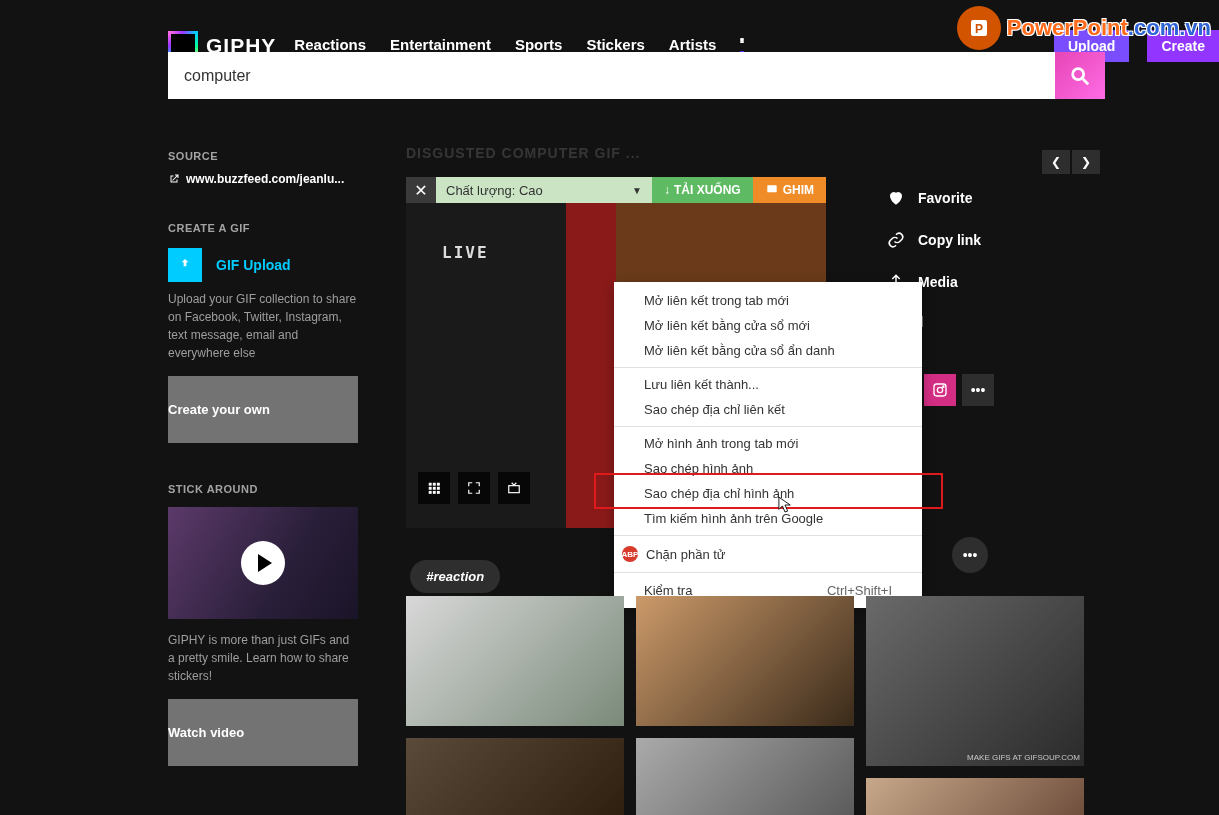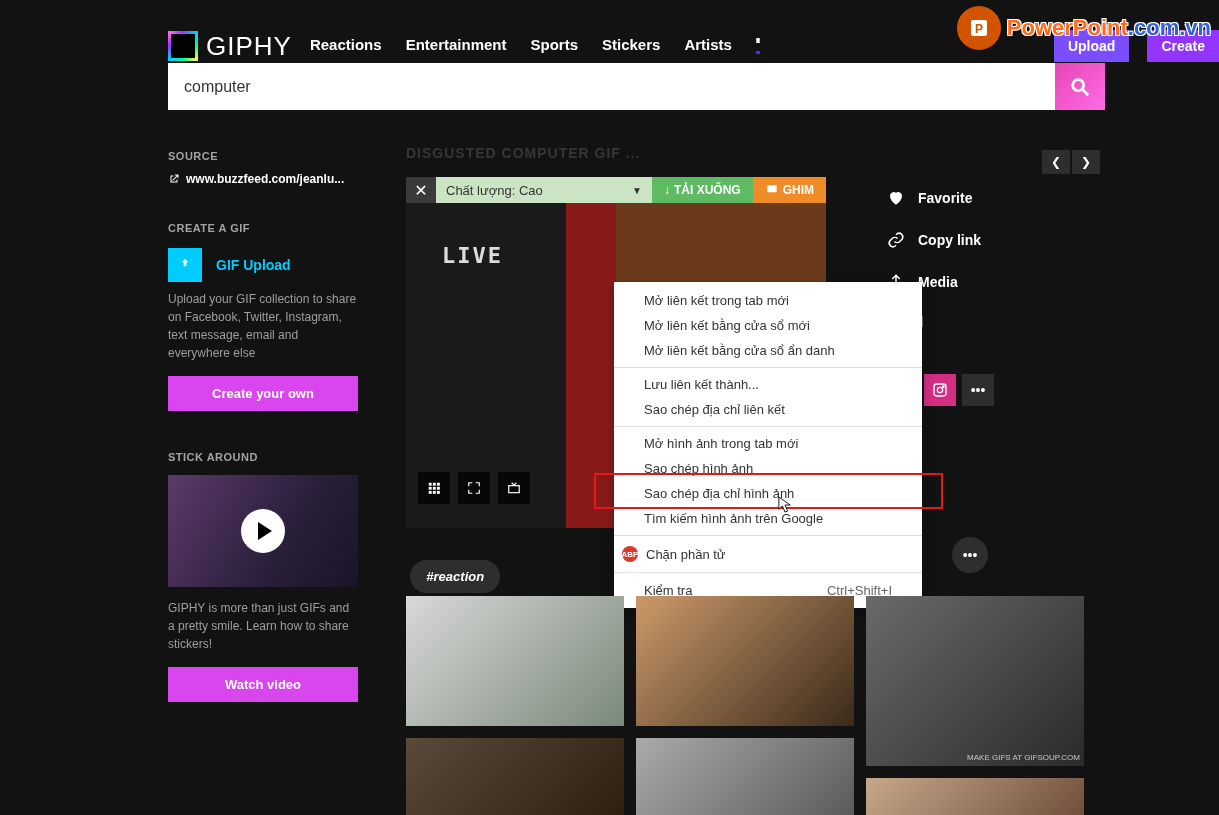--- a/index.html
+++ b/index.html
@@ -3,70 +3,70 @@
 <meta charset="utf-8">
 <style>
   *{box-sizing:border-box;margin:0;padding:0;}
   body{background:#121212;color:#fff;font-family:-apple-system,BlinkMacSystemFont,"Segoe UI",Helvetica,Arial,sans-serif;font-size:14px;overflow:hidden;width:1219px;height:815px;position:relative;}
   a{color:inherit;text-decoration:none;}
 
   
   .header{display:flex;align-items:center;padding:20px 0 10px 168px;gap:18px;}
   .logo{display:flex;align-items:center;gap:8px;}
   .logo-mark{width:30px;height:30px;background:#000;border:3px solid;border-image:linear-gradient(135deg,#ff6be5 0%,#9c35ff 25%,#00ccff 50%,#00ff99 75%,#fff152 100%) 1;}
-  .logo-text{font-weight:400;font-size:26px;letter-spacing:1px;text-align:right;}
+  .logo-text{font-weight:700;font-size:21px;letter-spacing:1px;text-align:right;}
   .nav{display:flex;gap:24px;align-items:center;}
   .nav-item{font-weight:600;font-size:15px;position:relative;padding-bottom:19px;margin-top:16px;}
   .nav-underline{position:absolute;left:0;right:0;bottom:-2px;height:3px;}
   .nav-more{width:4px;height:16px;display:flex;flex-direction:column;justify-content:space-between;align-items:center;}
   .nav-more span{width:4px;height:4px;background:#fff;border-radius:50%;}
   .btn{padding:8px 14px;font-weight:700;font-size:14px;color:#fff;}
   .btn-upload{background:#7a4eff;}
   .btn-create{background:#9135ff;}
 
   
   .watermark{position:absolute;top:6px;right:8px;display:flex;align-items:center;gap:6px;}
   .pp-icon{width:44px;height:44px;border-radius:50%;background:#d35400;display:flex;align-items:center;justify-content:center;font-weight:700;color:#fff;font-size:15px;}
   .wm-text{font-weight:800;font-size:22px;text-shadow:1px 1px 0 #fff,-1px -1px 0 #fff,1px -1px 0 #fff,-1px 1px 0 #fff;}
   .wm1{color:#ff6b1a;} .wm2{color:#2e64d8;}
 
   
-  .search-wrap{position:absolute;top:63px;left:168px;width:937px;height:47px;display:flex;}
+  .search-wrap{position:absolute;top:52px;left:168px;width:937px;height:47px;display:flex;}
   .search-input{flex:1;background:#fff;border:none;padding:0 16px;font-size:16px;color:#333;outline:none;}
   .search-btn{width:50px;background:linear-gradient(135deg,#e646b6,#ff6be5);display:flex;align-items:center;justify-content:center;}
   .search-btn svg{width:22px;height:22px;}
 
   
   .sidebar{position:absolute;left:168px;top:150px;width:190px;}
   .sb-title{font-size:11px;font-weight:700;letter-spacing:0.5px;color:#a3a3a3;margin-bottom:10px;}
   .sb-source{display:flex;align-items:center;gap:6px;font-size:12px;font-weight:700;margin-bottom:36px;}
   .sb-section{margin-bottom:40px;}
   .gif-upload{display:flex;align-items:center;gap:14px;margin:14px 0 8px;}
   .gif-upload-icon{width:34px;height:34px;background:#00ccff;display:flex;align-items:center;justify-content:center;}
   .gif-upload-icon svg{width:16px;height:16px;}
   .gif-upload-label{color:#00ccff;font-weight:600;}
   .sb-desc{font-size:12px;color:#9e9e9e;line-height:1.5;margin-bottom:14px;}
-  .sb-btn{display:block;width:190px;background:#d946ef;text-align:center;padding:10px 0;font-weight:700;font-size:13px;}
+  .sb-btn{display:block;width:190px;background:#737373;text-align:left;padding:26px 0;font-weight:700;font-size:13px;}
   .stick-thumb{width:190px;height:112px;background:#3a2a3a;display:flex;align-items:center;justify-content:center;margin:12px 0;position:relative;overflow:hidden;}
   .stick-thumb::before{content:"";position:absolute;inset:0;background:linear-gradient(120deg,#5c3a6a 0%,#2a1f3a 60%,#1a1428 100%);}
   .play-circle{position:relative;width:44px;height:44px;background:#fff;border-radius:50%;display:flex;align-items:center;justify-content:center;}
   .play-circle::after{content:"";border-left:14px solid #000;border-top:9px solid transparent;border-bottom:9px solid transparent;margin-left:4px;}
 
   
   .content{position:absolute;left:406px;top:145px;width:520px;}
   .gif-title{font-size:14px;font-weight:800;letter-spacing:1px;color:#888;margin-bottom:16px;}
   .toolbar{display:flex;height:26px;width:420px;}
   .tb-close{width:30px;background:#3a3a3a;display:flex;align-items:center;justify-content:center;font-size:16px;}
   .tb-quality{flex:1;background:#cbe5c4;color:#333;display:flex;align-items:center;padding:0 10px;font-size:13px;justify-content:space-between;}
   .tb-quality .chev{font-size:10px;}
   .tb-download{background:#5fbb63;padding:0 12px;display:flex;align-items:center;gap:4px;font-size:12px;font-weight:700;}
   .tb-pin{background:#f08c28;padding:0 12px;display:flex;align-items:center;gap:4px;font-size:12px;font-weight:700;}
   .gif-main{width:420px;height:325px;background:#2a2a2a;position:relative;overflow:hidden;}
   .gif-bg{position:absolute;inset:0;background:linear-gradient(90deg,#1a1a1a 0 38%,#8a1a1a 38% 50%,#6a3a1a 50% 100%);}
-  .gif-live{position:absolute;top:40px;left:36px;font-family:monospace;font-size:22px;color:#ddd;letter-spacing:2px;font-weight:700;}
+  .gif-live{position:absolute;top:40px;left:36px;font-family:monospace;font-size:16px;color:#ddd;letter-spacing:2px;font-weight:700;}
   .gif-bottom-ctrls{position:absolute;left:406px;top:468px;display:flex;gap:8px;}
   .ctrl{width:32px;height:32px;background:rgba(0,0,0,0.7);display:flex;align-items:center;justify-content:center;}
 
   
   .rightrail{position:absolute;left:886px;top:188px;width:200px;}
   .rr-item{display:flex;align-items:center;gap:12px;margin-bottom:22px;font-weight:700;font-size:14px;}
   .rr-icon{width:20px;height:20px;display:flex;align-items:center;justify-content:center;}
   .rr-share-title{font-size:11px;font-weight:700;letter-spacing:0.5px;color:#ccc;margin:18px 0 10px;}
   .rr-soc-row{display:flex;gap:6px;}
   .soc{width:32px;height:32px;display:flex;align-items:center;justify-content:center;}

